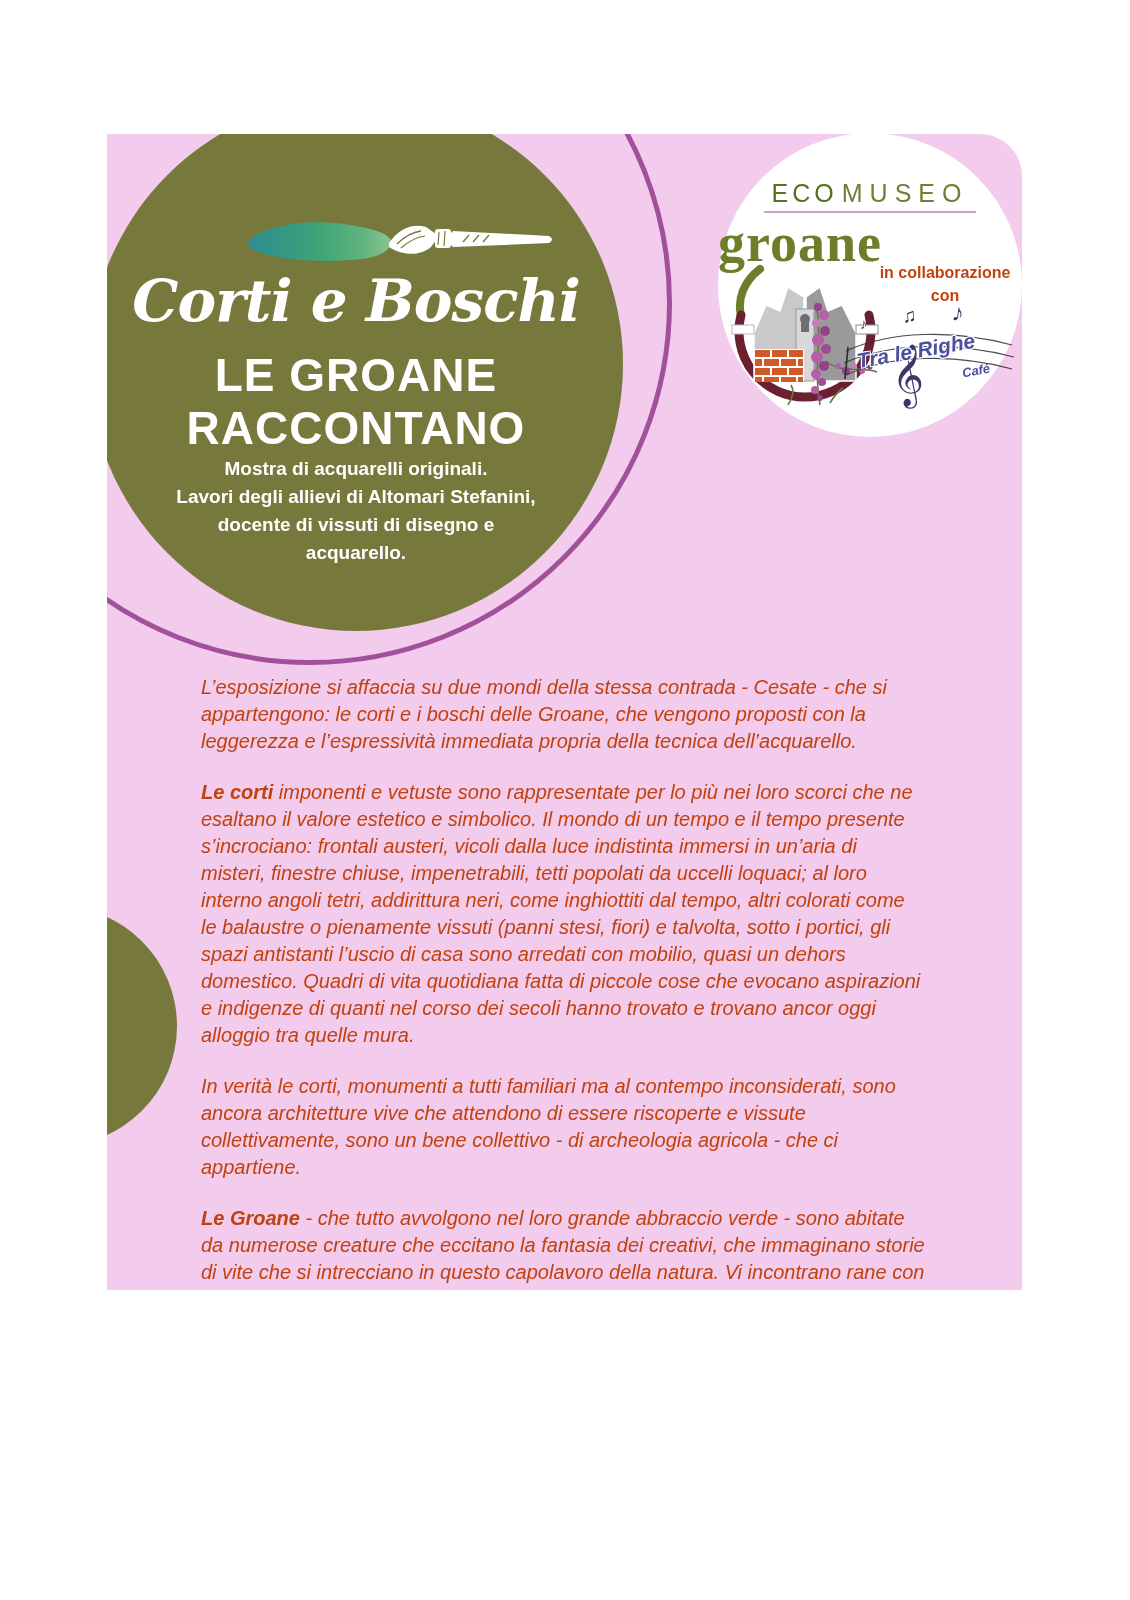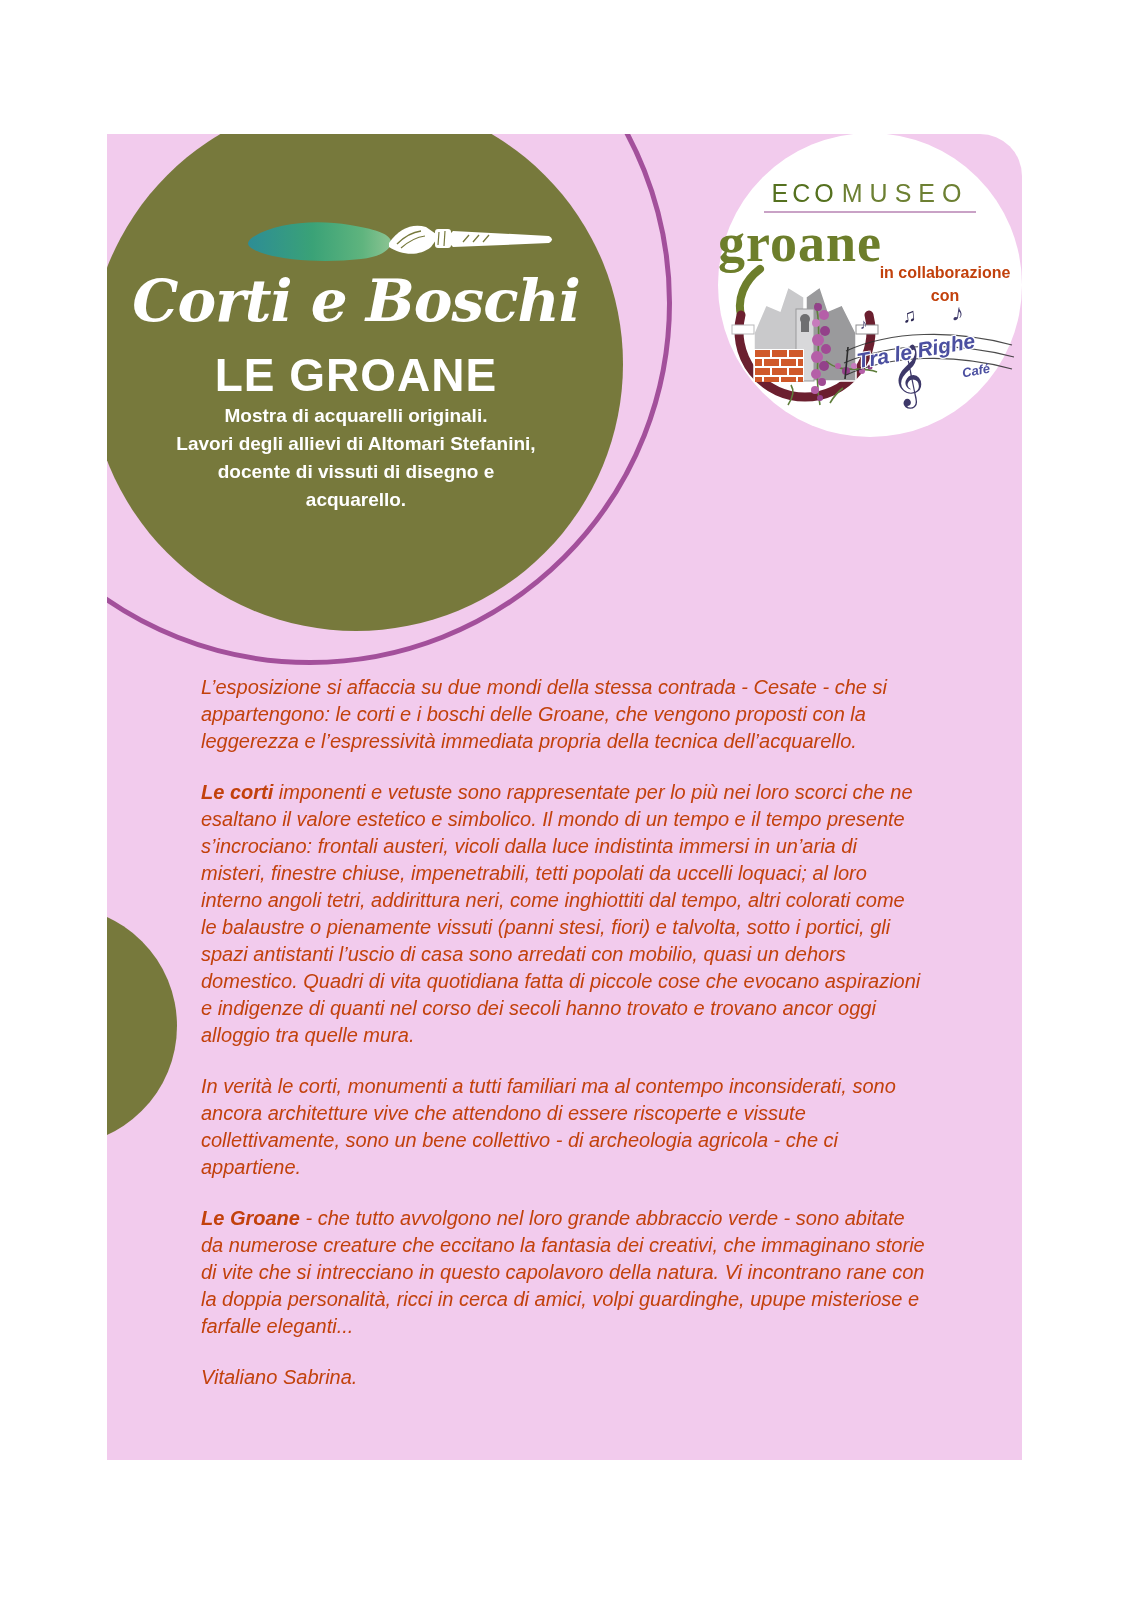--- a/index.html
+++ b/index.html
@@ -1,18 +1,18 @@
 <!DOCTYPE html>
 <html><head>
 <meta charset="utf-8">
 <style>
   html,body{margin:0;padding:0;background:#ffffff;}
   .page{position:relative;width:1130px;height:1600px;background:#ffffff;overflow:hidden;
         font-family:"Liberation Sans",sans-serif;}
-  .panel{position:absolute;left:107px;top:134px;width:915px;height:1326px;
+  .panel{position:absolute;left:107px;top:134px;width:915px;height:1156px;
          background:#f2cbed;border-radius:0 42px 0 0;overflow:hidden;}
   .ring{position:absolute;left:-159px;top:-193px;width:714px;height:714px;
         border:5px solid #a3509b;border-radius:50%;}
   .badge-circle{position:absolute;left:-18px;top:-37px;width:534px;height:534px;
         background:#77793c;border-radius:50%;}
   .left-bump{position:absolute;left:-170px;top:772px;width:240px;height:240px;
         background:#77793c;border-radius:50%;}
   .brush{position:absolute;left:138px;top:82px;width:316px;height:54px;}
   .badge-content{position:absolute;left:-11px;top:134px;width:520px;text-align:center;color:#ffffff;}
   .script-title{font-family:"DejaVu Serif",serif;font-style:italic;font-weight:bold;
@@ -76,20 +76,21 @@
       <rect x="190" y="13" width="16" height="19" rx="3" fill="#ffffff"></rect>
       <path d="M194,16 L193,29 M200,15 L199,30" stroke="#77793c" stroke-width="1.2"></path>
       <path d="M208,15 L304,20 Q310,23.5 304,27 L208,31 C202,26 202,20 208,15 Z" fill="#ffffff"></path>
       <path d="M218,26 L224,19 M228,26 L234,19 M238,26 L244,19" stroke="#77793c" stroke-width="1.3"></path>
     </svg>
 
     <div class="badge-content">
       <div class="script-title">Corti e Boschi</div>
       <div class="main-title">
         <div>LE GROANE</div>
+        <div>RACCONTANO</div>
       </div>
       <div class="subtitle">
         <div>Mostra di acquarelli originali.</div>
         <div>Lavori degli allievi di Altomari Stefanini,</div>
         <div>docente di vissuti di disegno e</div>
         <div>acquarello.</div>
       </div>
     </div>
 
     <div class="body-text">

